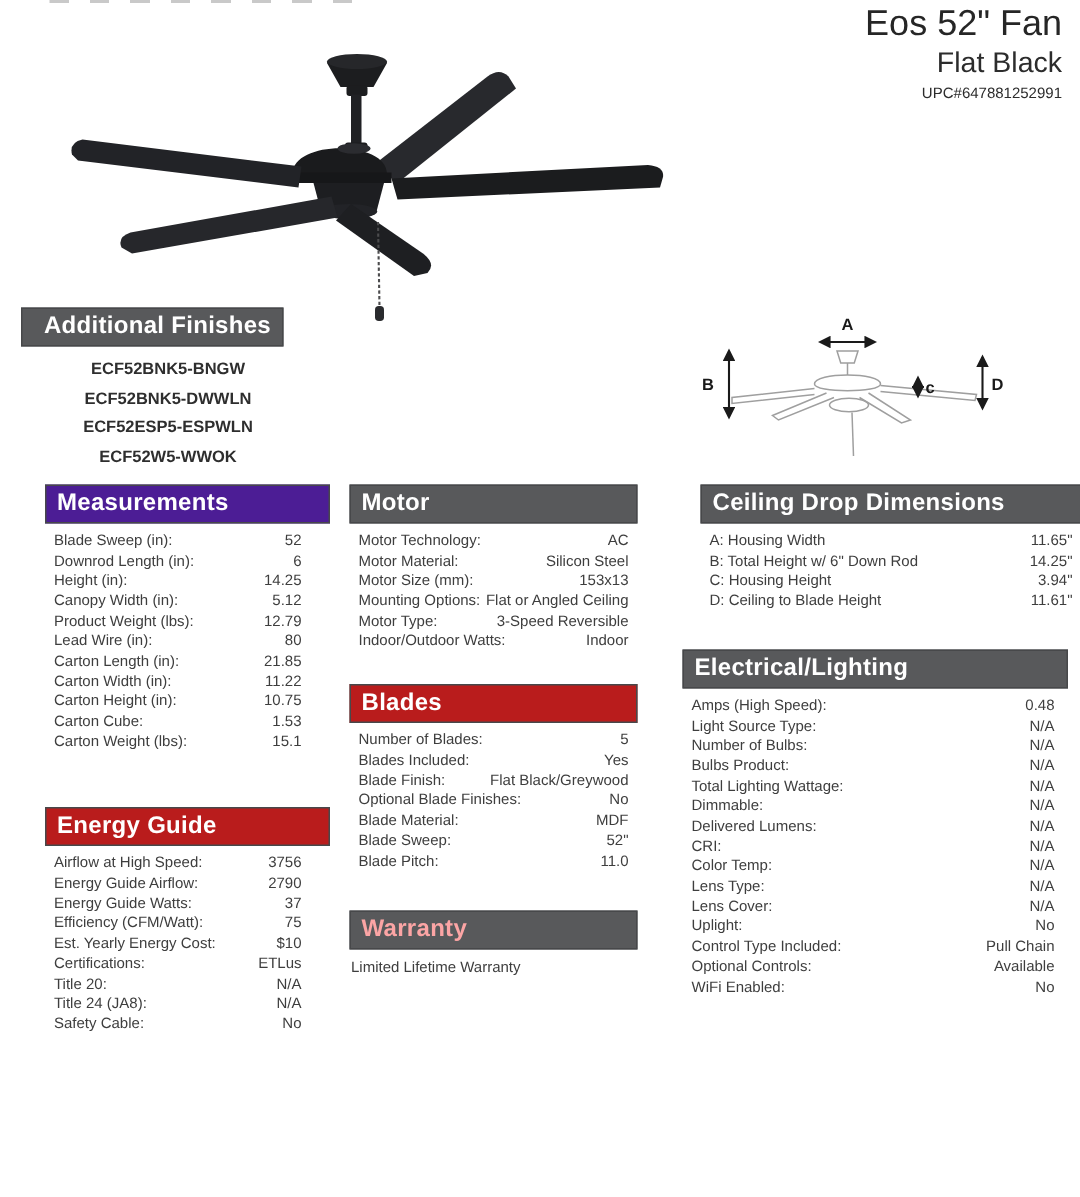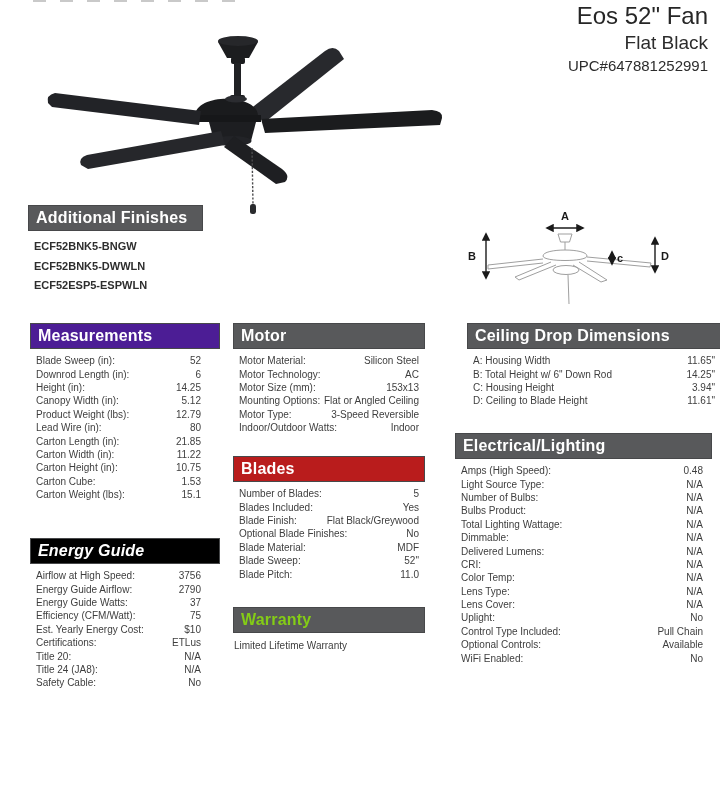--- a/index.html
+++ b/index.html
@@ -6,21 +6,21 @@
   .page{
     position:relative;width:720px;height:798px;background:#fff;overflow:hidden;
     font-family:"Liberation Sans",sans-serif;color:#3e3e3e;
   }
   .crop-remnant{position:absolute;left:33px;top:0;width:214px;height:2px;
     background:repeating-linear-gradient(90deg,#c9c9c9 0 13px,transparent 13px 27px);}
   
   .title-block{position:absolute;top:2px;right:12px;text-align:right;line-height:1.18;}
   .product-title{font-size:24px;color:#262626;}
   .product-finish{font-size:19px;color:#2c2c2c;margin-top:2px;}
-  .product-upc{font-size:15px;color:#2c2c2c;margin-top:2px;}
+  .product-upc{font-size:10px;color:#2c2c2c;margin-top:2px;}
   
   .section{position:absolute;}
   .section-header{
     box-sizing:border-box;height:26px;background:#58595b;border:1px solid #47484a;
     color:#fff;font-size:16px;font-weight:bold;line-height:24px;padding-left:7px;
     letter-spacing:.2px;white-space:nowrap;overflow:hidden;
   }
   .rows{margin-top:5px;}
   .spec-row{display:flex;justify-content:space-between;align-items:center;height:13.4px;
     font-size:10px;color:#3e3e3e;}
@@ -104,28 +104,29 @@
       <line x1="200" y1="44" x2="200" y2="78" marker-start="url(#arr)" marker-end="url(#arr)"></line>
     </g>
     <g fill="#1a1a1a" font-size="11" font-weight="600">
       <text x="106" y="26">A</text>
       <text x="13" y="66">B</text>
       <text x="162" y="68">c</text>
       <text x="206" y="66">D</text>
     </g>
   </svg>
 
-  <div class="section col-left" style="left:28px;top:205px;width:190px;">
+  <div class="section col-left" style="left:14px;top:205px;width:190px;text-align:center;">
     <div class="section-header" style="width: 175px; background: rgb(88, 89, 91); color: rgb(255, 255, 255);">
       <span>Additional Finishes</span>
     </div>
     <div class="finish-list">
         <div class="finish-item">ECF52BNK5-BNGW</div>
         <div class="finish-item">ECF52BNK5-DWWLN</div>
         <div class="finish-item">ECF52ESP5-ESPWLN</div>
+        <div class="finish-item">ECF52W5-WWOK</div>
       </div>
   </div>
 
   <div class="section col-left" style="left:30px;top:323px;width:190px;">
     <div class="section-header" style="background: #4c1d95; color: rgb(255, 255, 255);">
       <span>Measurements</span>
     </div>
     <div class="rows">
         <div class="spec-row">
           <span class="spec-label">Blade Sweep (in):</span>
@@ -168,21 +169,21 @@
           <span class="spec-value">1.53</span>
         </div>
         <div class="spec-row">
           <span class="spec-label">Carton Weight (lbs):</span>
           <span class="spec-value">15.1</span>
         </div>
       </div>
   </div>
 
   <div class="section col-left" style="left:30px;top:538px;width:190px;">
-    <div class="section-header" style="background: #000000; color: rgb(255, 255, 255); font-style: italic;">
+    <div class="section-header" style="background: #b91c1c; color: rgb(255, 255, 255);">
       <span>Energy Guide</span>
     </div>
     <div class="rows">
         <div class="spec-row">
           <span class="spec-label">Airflow at High Speed:</span>
           <span class="spec-value">3756</span>
         </div>
         <div class="spec-row">
           <span class="spec-label">Energy Guide Airflow:</span>
           <span class="spec-value">2790</span>
@@ -217,26 +218,26 @@
         </div>
       </div>
   </div>
 
   <div class="section col-mid" style="left:233px;top:323px;width:192px;">
     <div class="section-header" style="background: rgb(88, 89, 91); color: rgb(255, 255, 255);">
       <span>Motor</span>
     </div>
     <div class="rows">
         <div class="spec-row">
+          <span class="spec-label">Motor Technology:</span>
+          <span class="spec-value">AC</span>
+        </div>
+        <div class="spec-row">
           <span class="spec-label">Motor Material:</span>
           <span class="spec-value">Silicon Steel</span>
-        </div>
-        <div class="spec-row">
-          <span class="spec-label">Motor Technology:</span>
-          <span class="spec-value">AC</span>
         </div>
         <div class="spec-row">
           <span class="spec-label">Motor Size (mm):</span>
           <span class="spec-value">153x13</span>
         </div>
         <div class="spec-row">
           <span class="spec-label">Mounting Options:</span>
           <span class="spec-value">Flat or Angled Ceiling</span>
         </div>
         <div class="spec-row">
@@ -280,21 +281,21 @@
           <span class="spec-value">52"</span>
         </div>
         <div class="spec-row">
           <span class="spec-label">Blade Pitch:</span>
           <span class="spec-value">11.0</span>
         </div>
       </div>
   </div>
 
   <div class="section col-mid" style="left:233px;top:607px;width:192px;">
-    <div class="section-header" style="background: rgb(88, 89, 91); color: #84cc16;">
+    <div class="section-header" style="background: rgb(88, 89, 91); color: #fca5a5;">
       <span>Warranty</span>
     </div>
     <div class="warranty-text">Limited Lifetime Warranty</div>
   </div>
 
   <div class="section col-right" style="left:455px;top:323px;width:257px;margin-left:12px;">
     <div class="section-header" style="background: rgb(88, 89, 91); color: rgb(255, 255, 255);">
       <span>Ceiling Drop Dimensions</span>
     </div>
     <div class="rows">

